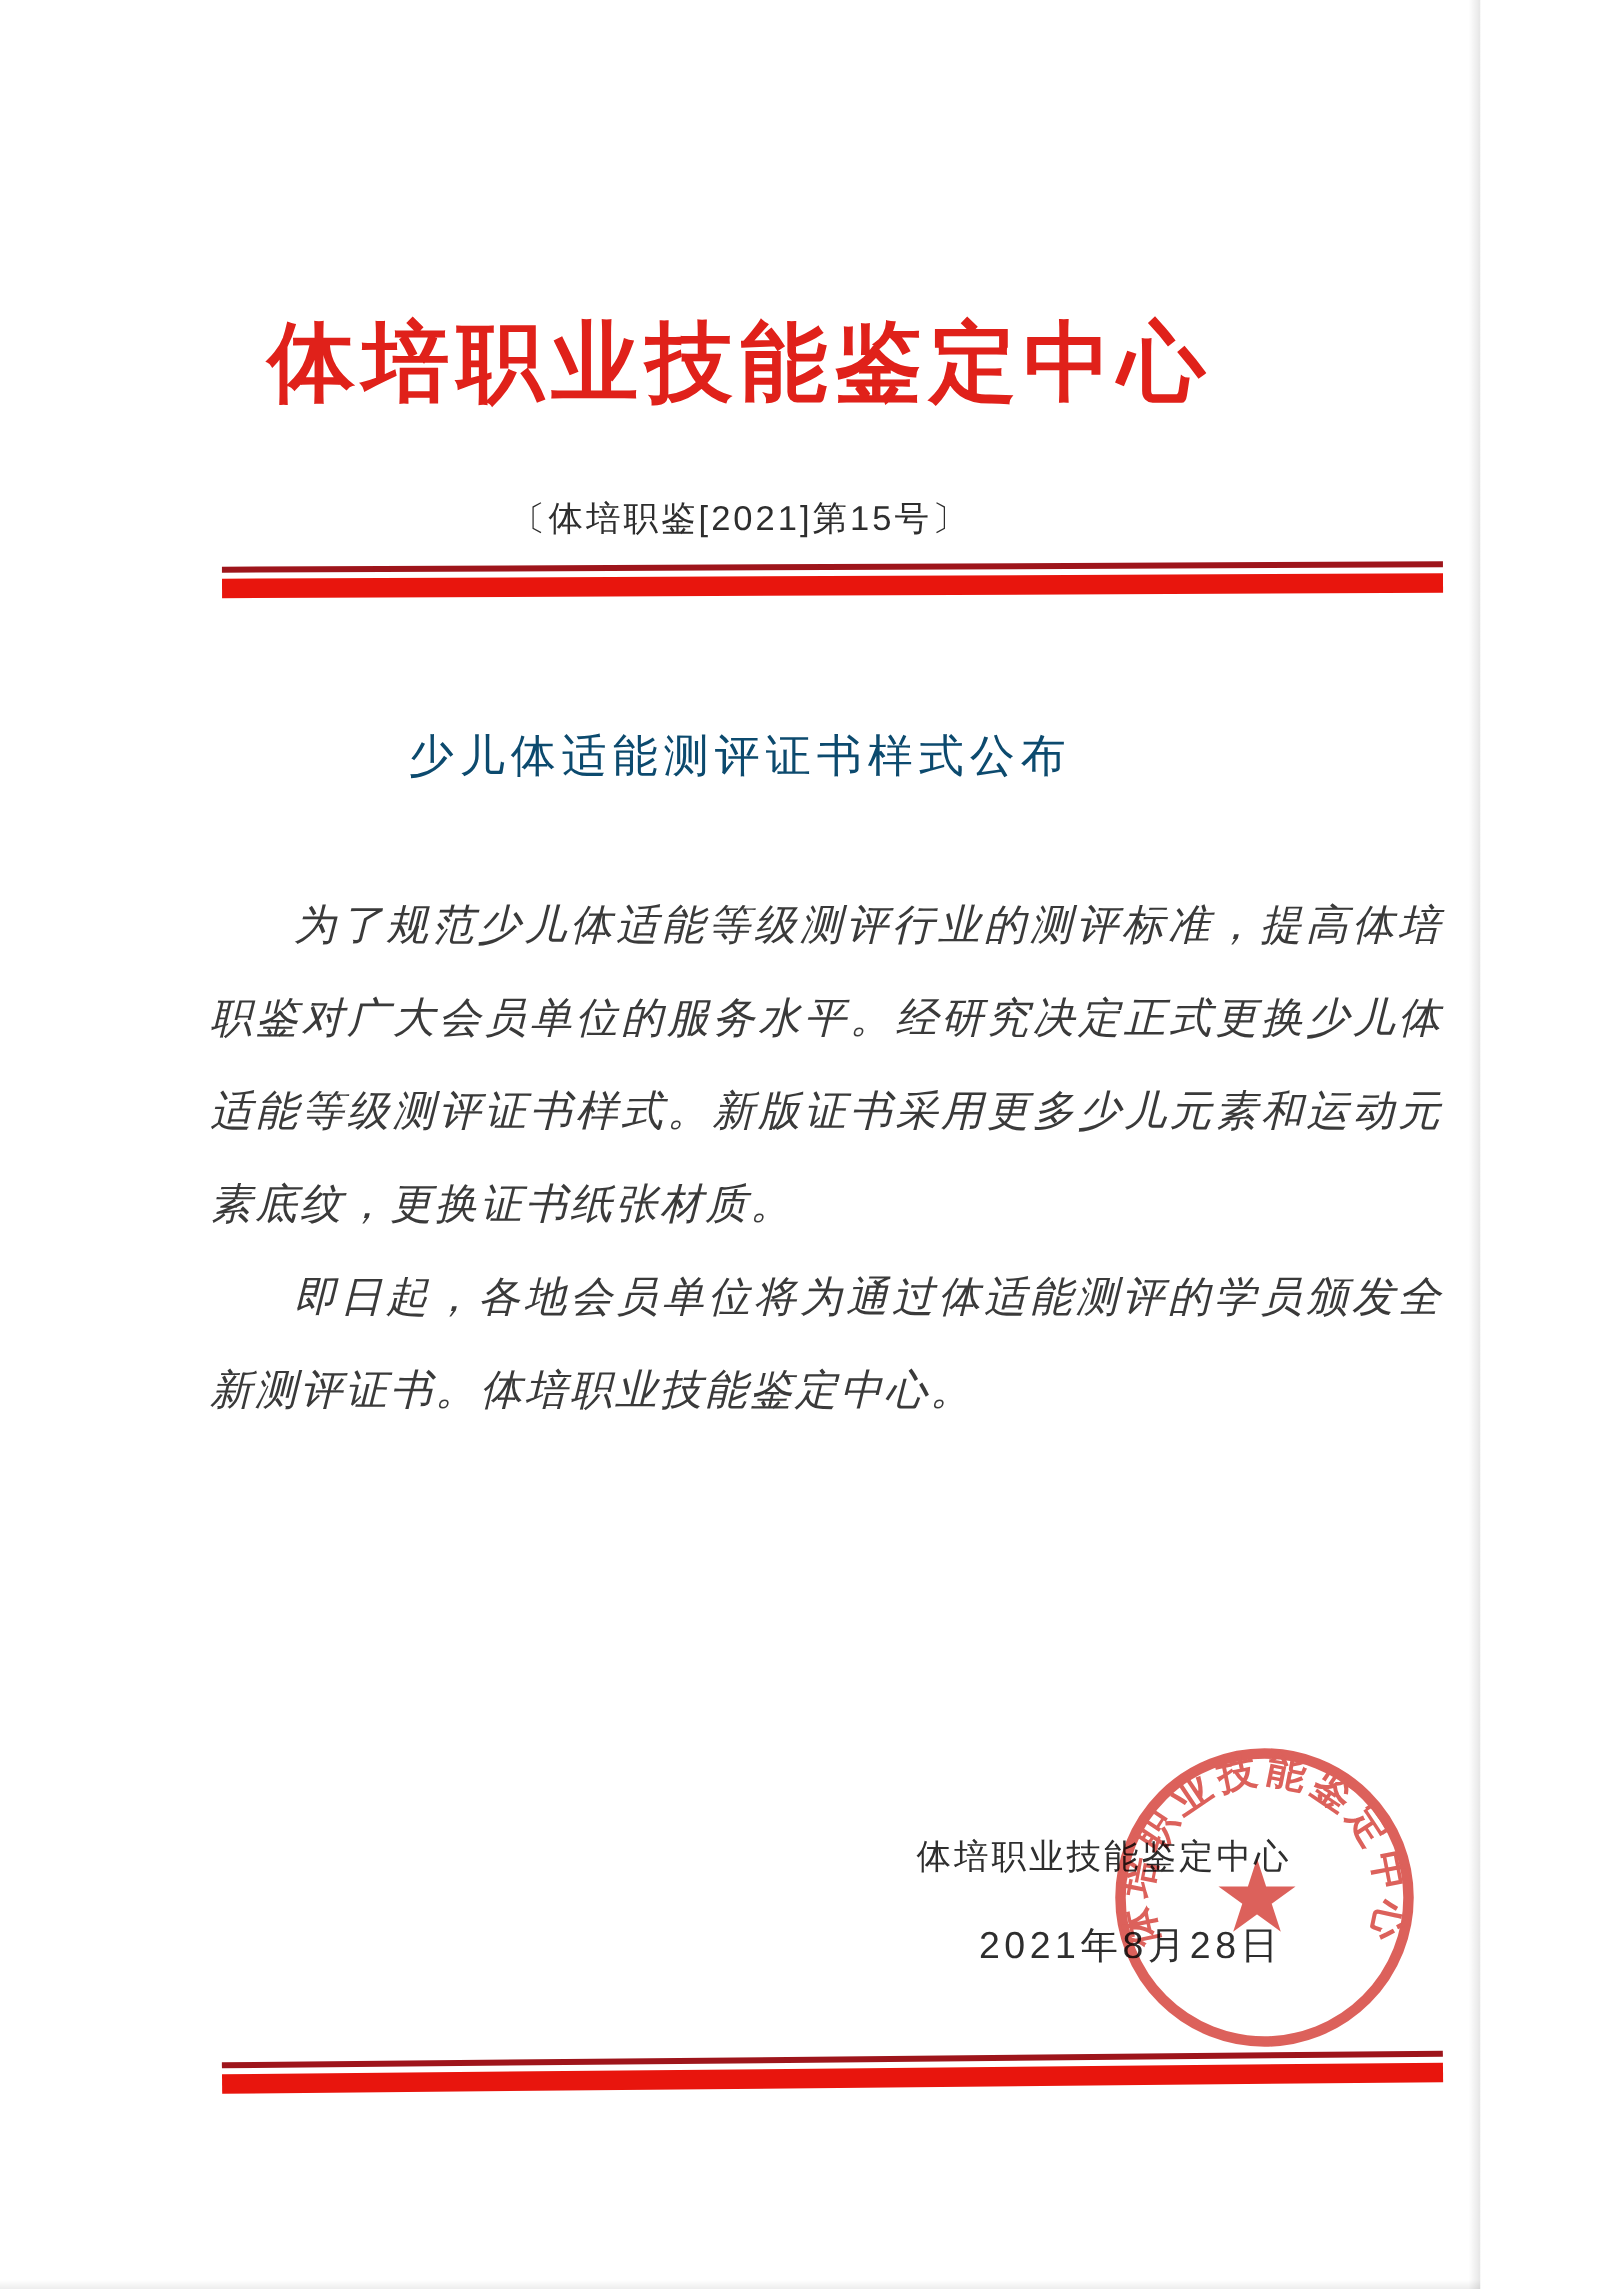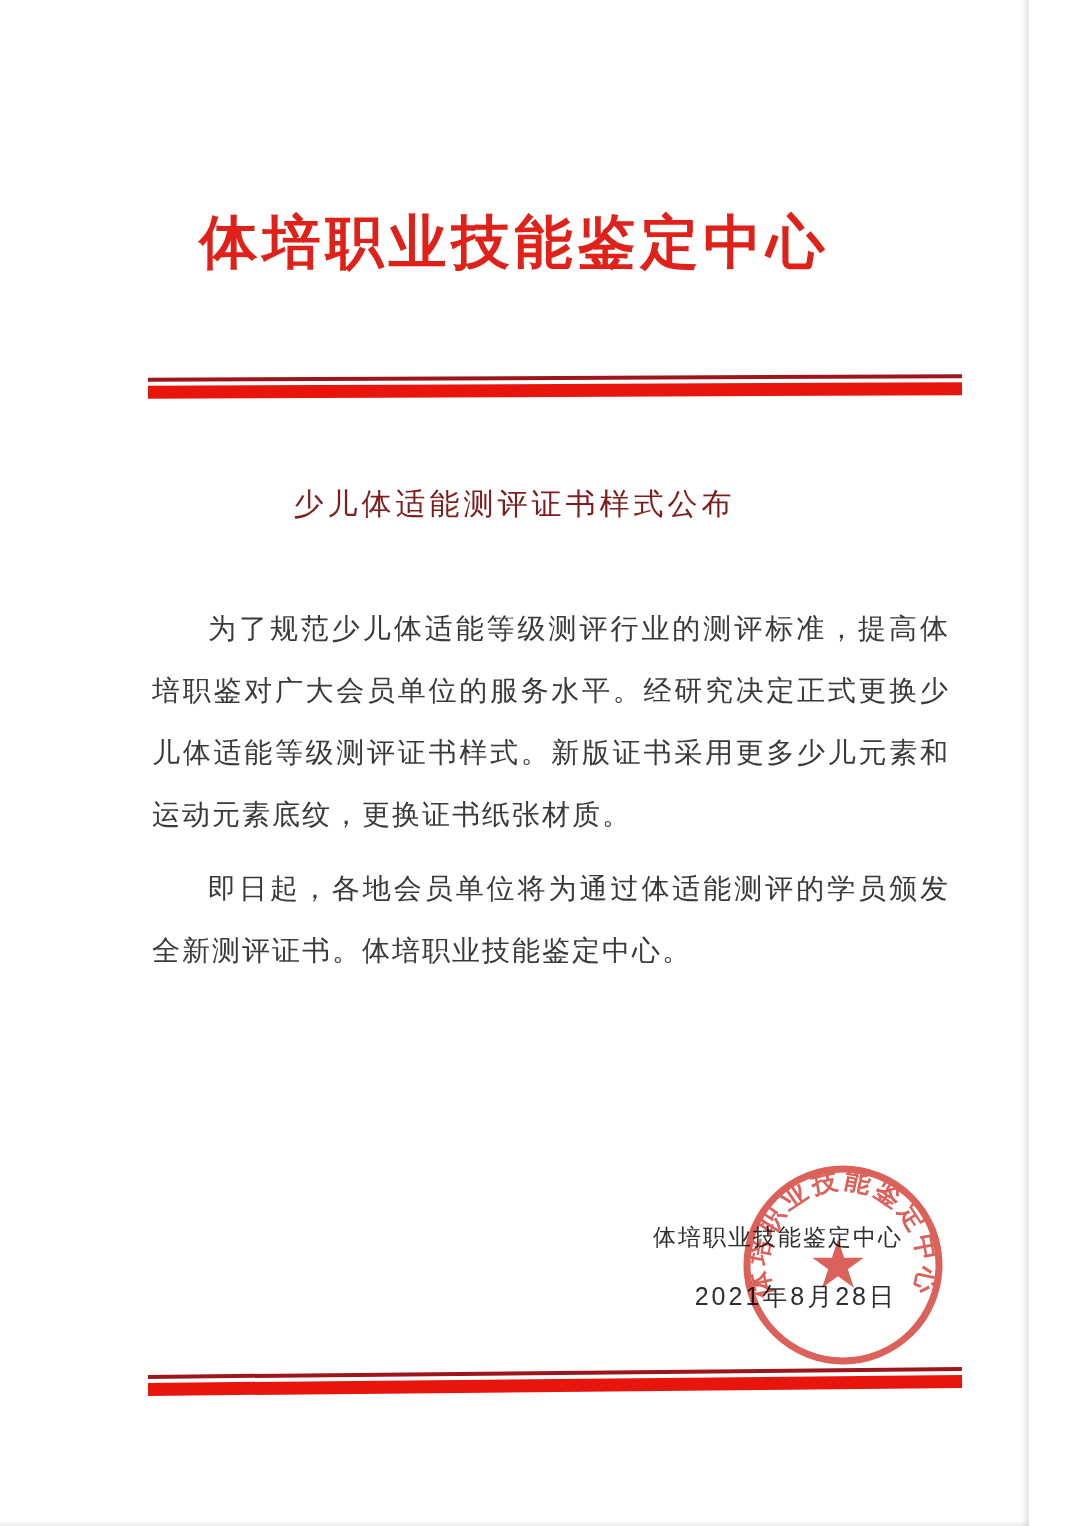--- a/index.html
+++ b/index.html
@@ -12,21 +12,20 @@
   }
   html, body { margin: 0; padding: 0; background: #ffffff; }
   .page {
     position: relative;
     width: 987px;
     height: 1526px;
     background: var(--paper_white);
     font-family: "Liberation Sans", "DejaVu Sans", sans-serif;
     color: var(--text_black);
     overflow: hidden;
-    padding-left: 42px;
   }
   
   .page::after {
     content: "";
     position: absolute; top: 0; right: 0; width: 8px; height: 100%;
     background: linear-gradient(to right, rgba(0,0,0,0), rgba(0,0,0,0.10));
     pointer-events: none;
   }
   .page::before {
     content: "";
@@ -65,35 +64,35 @@
   .rule .thick { height: 13px; background: var(--line_bright_red); }
   .rule-top    { top: 376px; transform: rotate(-0.25deg); }
   .rule-bottom { top: 1371px; transform: rotate(-0.55deg); }
 
   .doc-title {
     position: absolute;
     top: 484px; left: 0; width: 100%;
     text-align: center;
     font-size: 30px;
     letter-spacing: 4px;
-    color: #7f1d1d;
+    color: #0c4a6e;
     font-weight: 500;
   }
 
   .body-text {
     position: absolute;
     top: 586px; left: 140px;
     width: 822px;
     font-size: 28px;
     line-height: 62px;
     letter-spacing: 2px;
     text-align: justify;
     color: var(--text_black);
   }
-  .body-text p { margin: 12px; text-indent: 2em; }
+  .body-text p { margin: 0; text-indent: 2em; font-style: italic; }
 
   .signature-org {
     position: absolute;
     top: 1222px; right: 126px;
     font-size: 23px;
     letter-spacing: 2px;
     color: #2e2e2e;
     white-space: nowrap;
   }
   .signature-date {
@@ -123,20 +122,21 @@
     fill: var(--stamp_red);
   }
 </style>
 </head>
 <body>
 
 <div class="page">
 
   <div class="org-title">体培职业技能鉴定中心</div>
 
+  <div class="doc-number">〔体培职鉴[2021]第15号〕</div>
 
   <div class="rule rule-top">
     <div class="thin"></div>
     <div class="gap"></div>
     <div class="thick"></div>
   </div>
 
   <div class="doc-title">少儿体适能测评证书样式公布</div>
 
   <div class="body-text">

